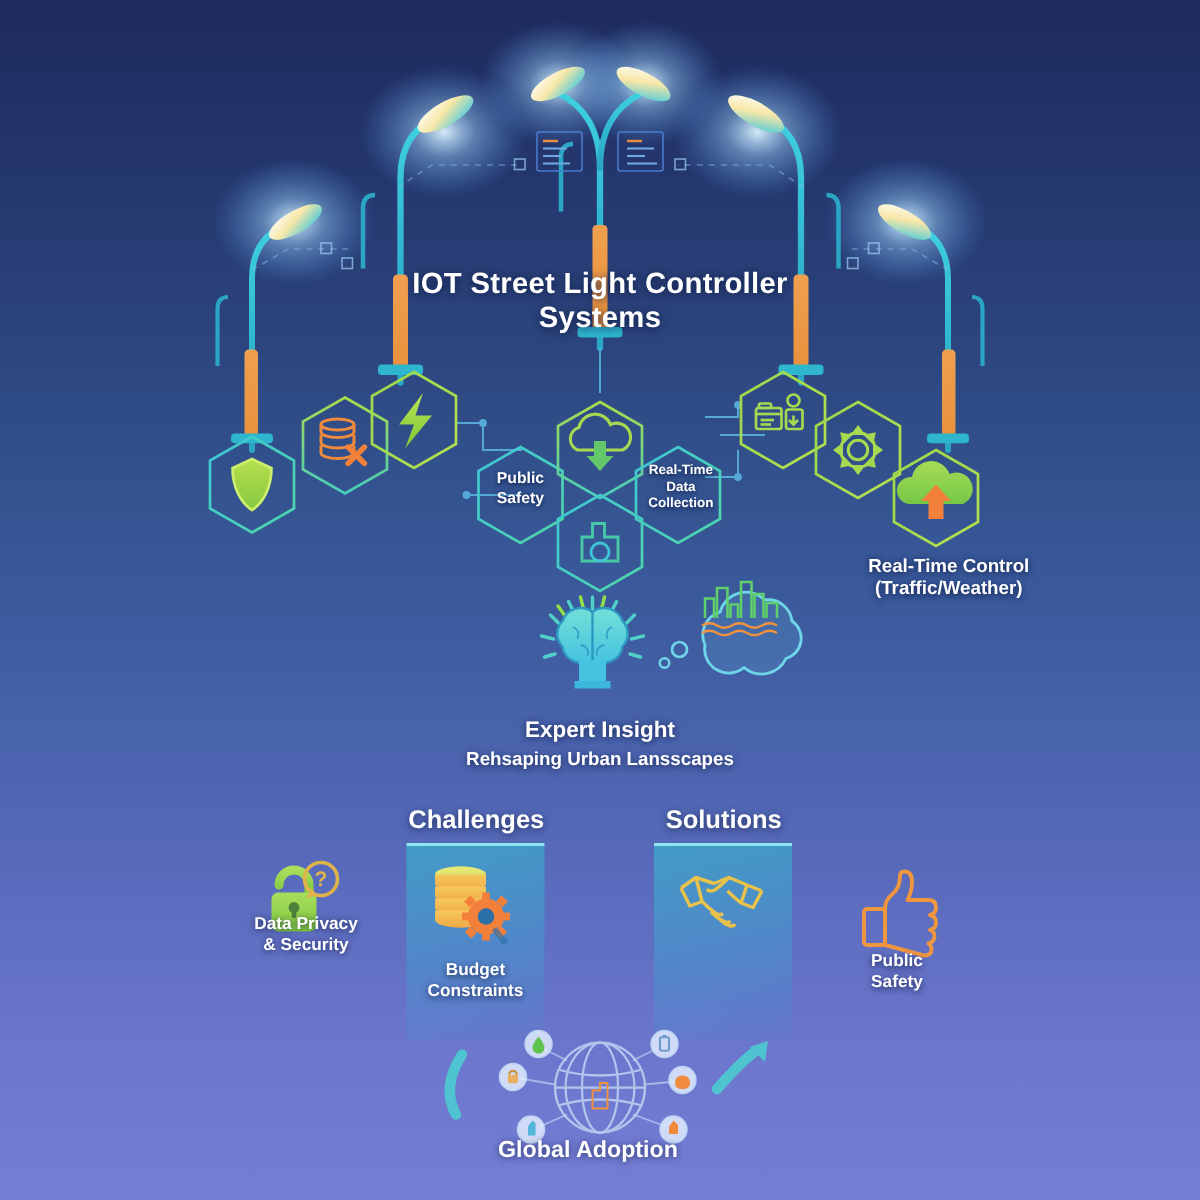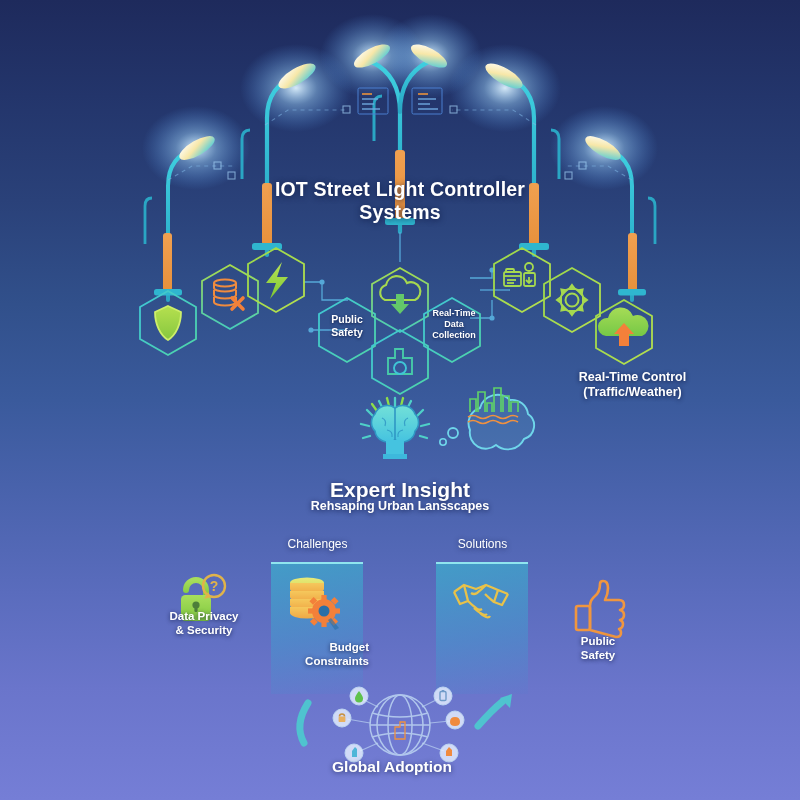--- a/index.html
+++ b/index.html
@@ -31,37 +31,37 @@
   }
   .hex-label { font-size:12.5px; font-weight:bold; text-shadow:0 1px 4px rgba(10,20,60,.85); }
   .hex-inner { font-size:9px; font-weight:bold; line-height:1.22; text-shadow:0 1px 3px rgba(10,20,60,.8);}
   .hex-inner-m { font-size:10.5px; font-weight:bold; line-height:1.25; text-shadow:0 1px 3px rgba(10,20,60,.8);}
 
   #lbl-energy { left:112px; top:364px; width:115px; }
   #lbl-rtc   { left:540px; top:370px; width:185px; }
   #lbl-public{ left:312px; top:313px; width:70px; }
   #lbl-rtdc  { left:418px; top:308px; width:72px; }
 
-  #expert-title { left:275px; top:478px; width:250px; font-size:21px; font-weight:bold; text-shadow:0 1px 5px rgba(10,20,60,.8); }
+  #expert-title { left:275px; top:478px; width:250px; font-size:15px; font-weight:bold; text-shadow:0 1px 5px rgba(10,20,60,.8); }
   #expert-sub   { left:250px; top:499px; width:300px; font-size:12.5px; font-weight:bold; text-shadow:0 1px 5px rgba(10,20,60,.75);text-align:center; }
 
-  .col-head { font-size:12px; font-weight:normal; text-shadow:0 1px 5px rgba(20,30,70,.7); }
+  .col-head { font-size:17px; font-weight:bold; text-shadow:0 1px 5px rgba(20,30,70,.7); }
   #head-ch { left:250px; top:537px; width:135px; }
   #head-so { left:415px; top:537px; width:135px; }
 
   .panel {
     position:absolute; width:92px; height:132px;
     background:linear-gradient(170deg, rgba(60,175,205,.72) 0%, rgba(70,150,205,.58) 55%, rgba(95,120,205,.30) 100%);
     border-top:2.5px solid #8fe5ef;
   }
   #panel-ch { left:271px; top:562px; }
   #panel-so { left:436px; top:562px; }
 
   .panel-label { font-size:11.5px; font-weight:bold; line-height:1.25; text-shadow:0 1px 4px rgba(15,25,65,.8); }
-  #lbl-budget { left:265px; top:640px; width:104px;text-align:right; }
+  #lbl-budget { left:265px; top:640px; width:104px; }
   #lbl-trans  { left:428px; top:623px; width:108px; }
   #lbl-privacy{ left:148px; top:609px; width:112px; }
   #lbl-support{ left:548px; top:634px; width:100px; }
 
   #global-label { left:292px; top:758px; width:200px; font-size:15.5px; font-weight:bold; text-shadow:0 1px 5px rgba(20,30,70,.7); }
 </style>
 </head>
 <body>
 
 <div id="stage">

